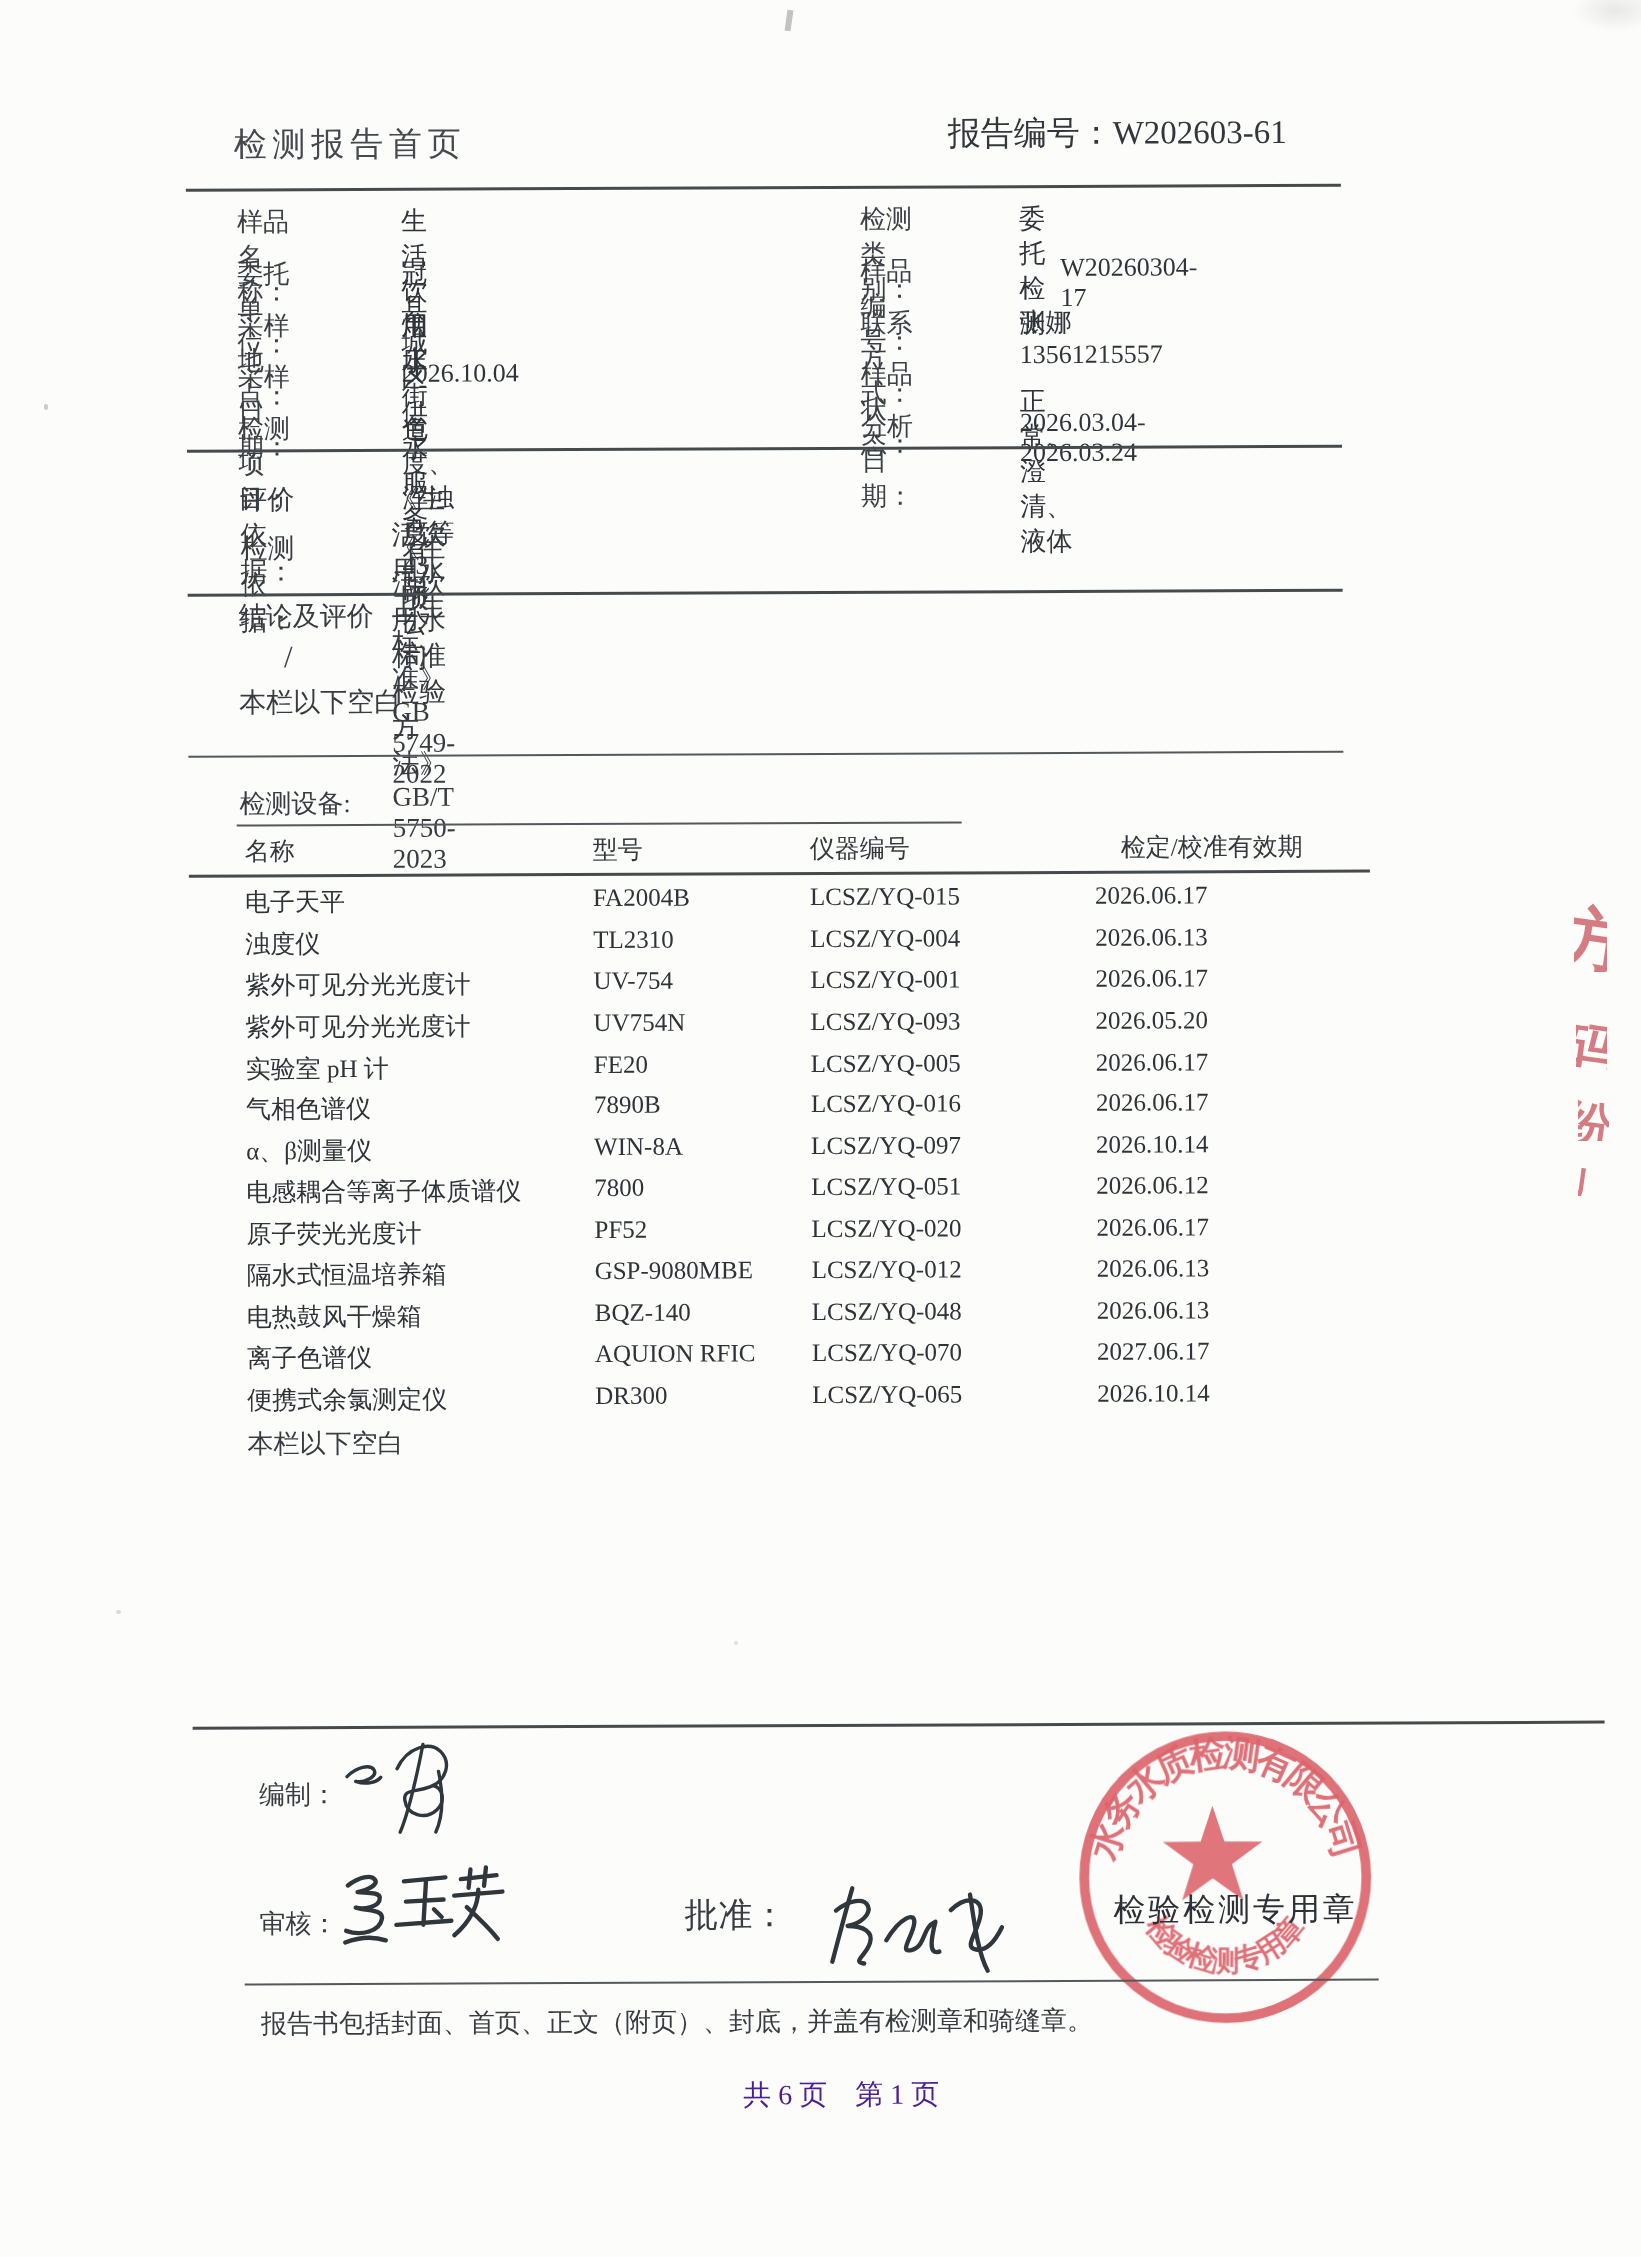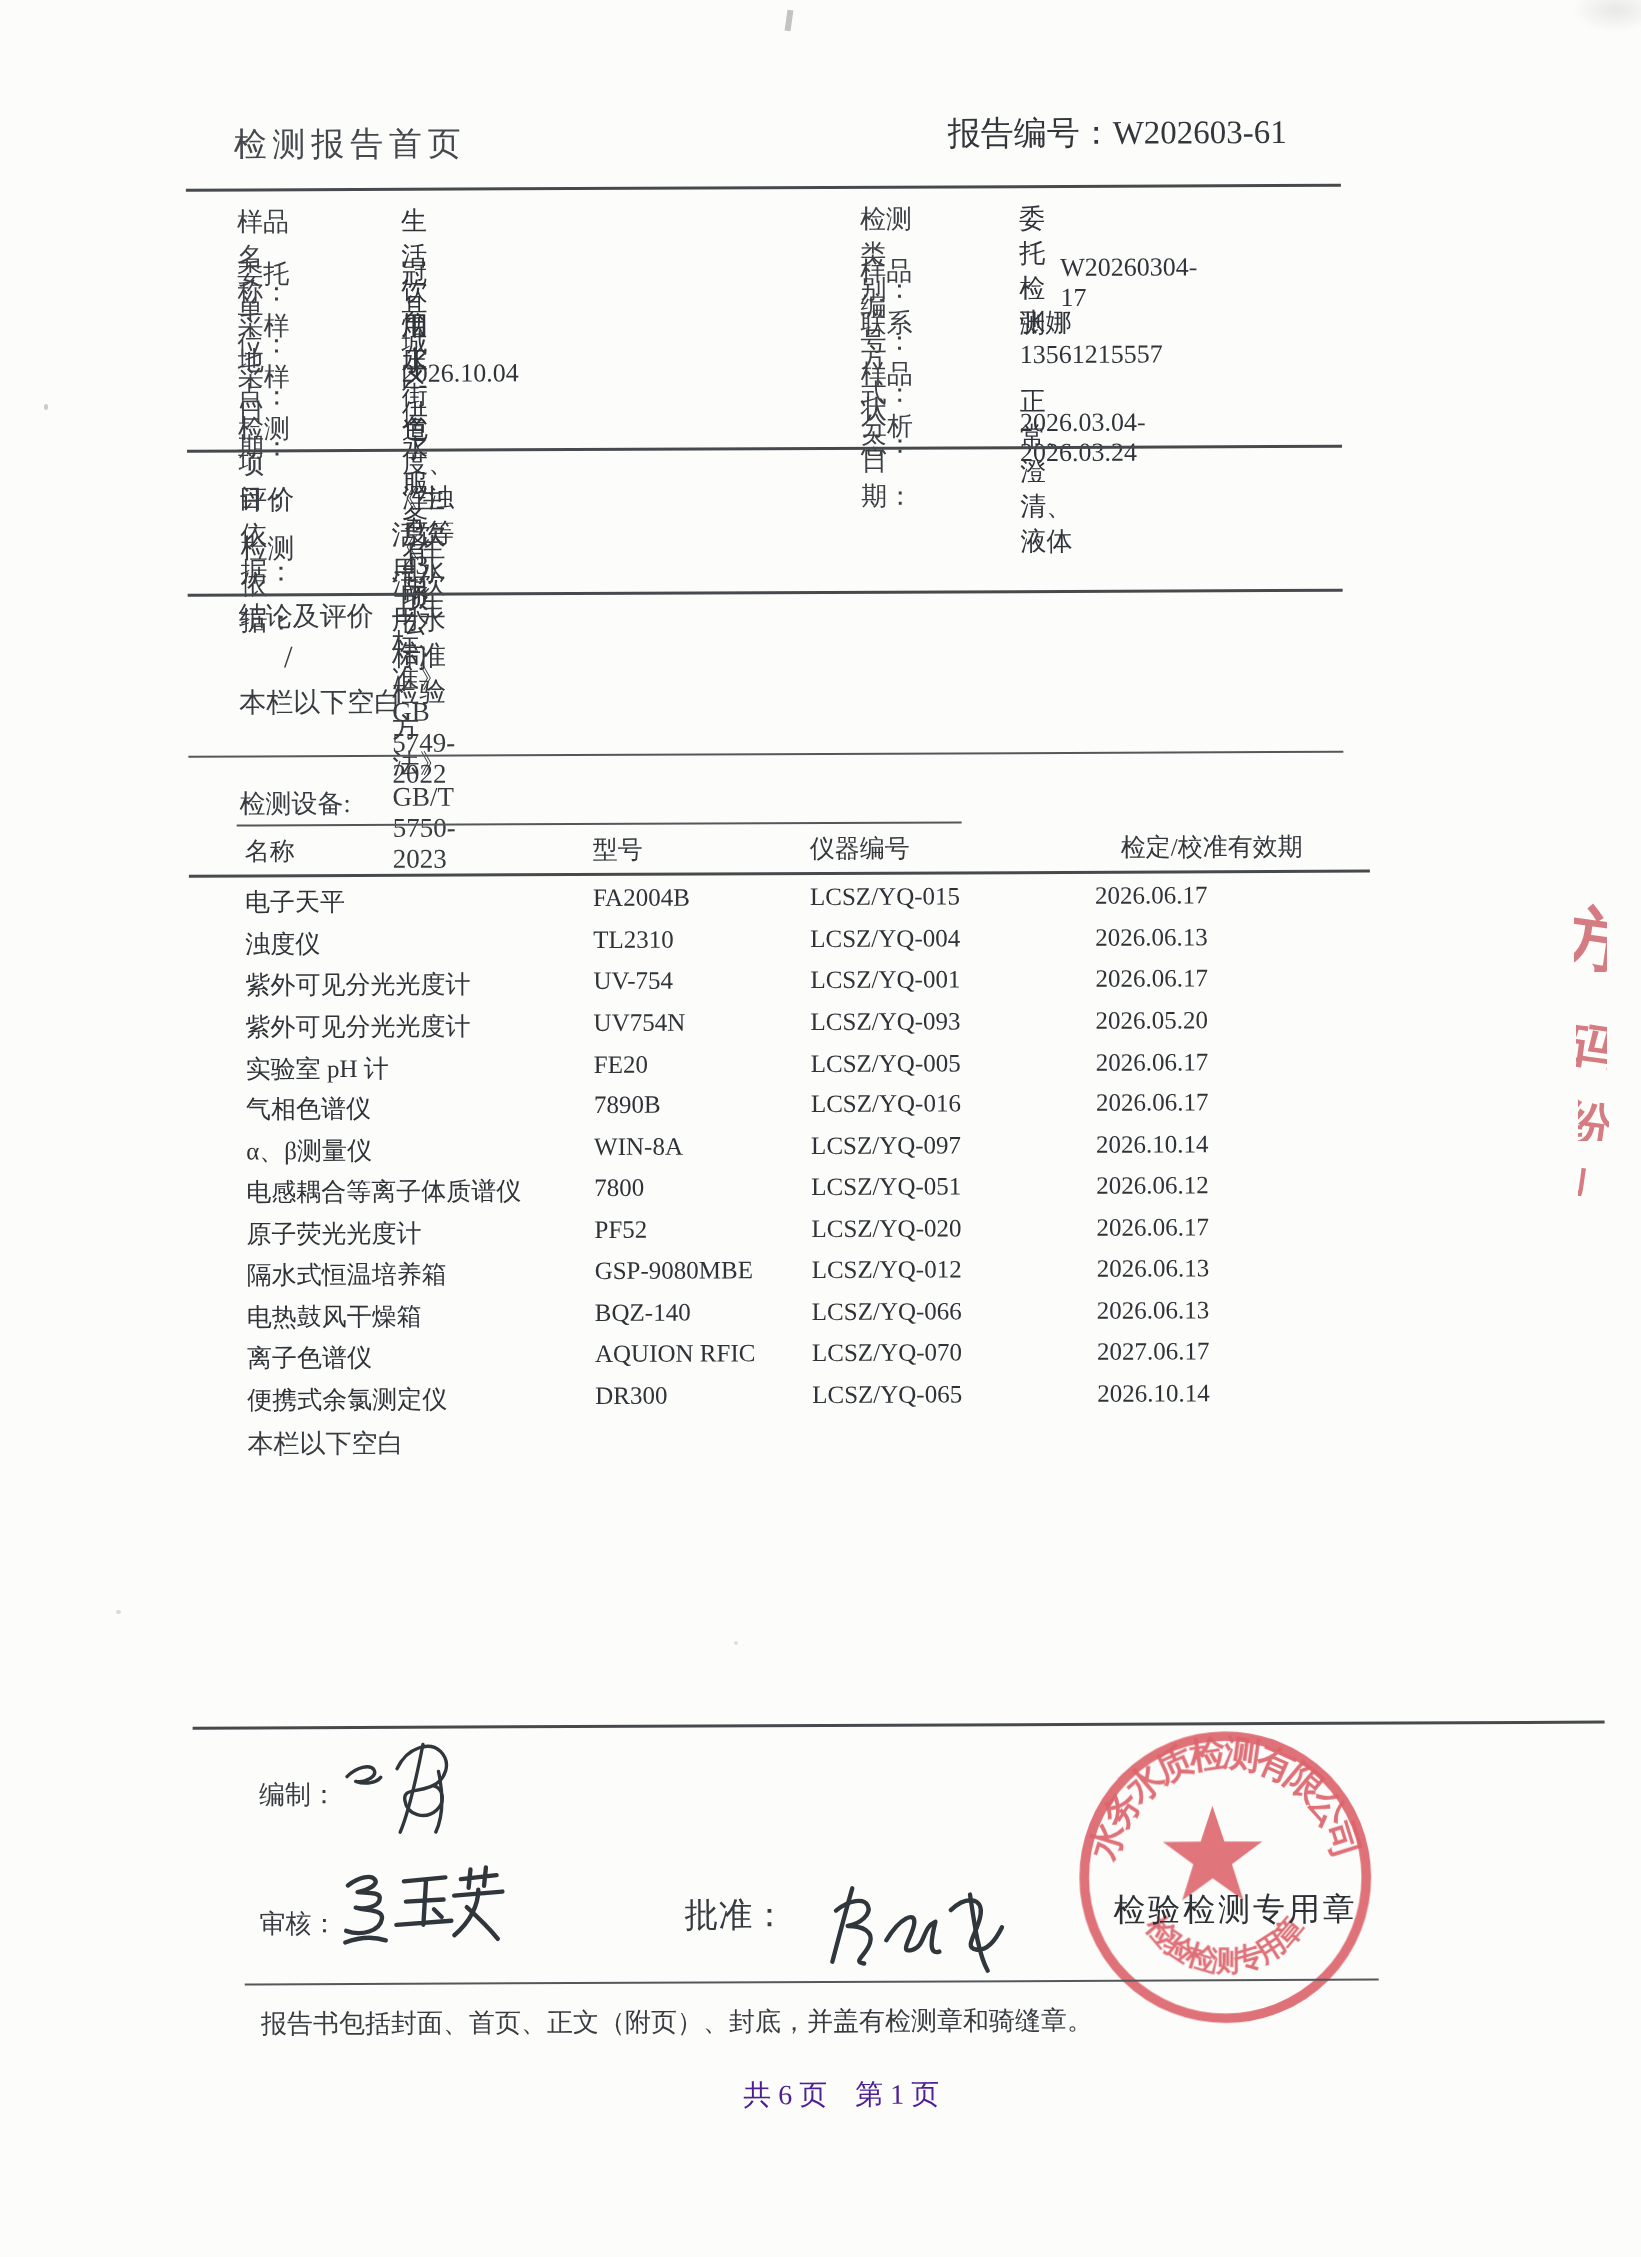--- a/index.html
+++ b/index.html
@@ -188,21 +188,21 @@
     </div>
     <div class="eqrow" style="top:1256px;">
       <span class="c0">隔水式恒温培养箱</span>
       <span class="c1">GSP-9080MBE</span>
       <span class="c2">LCSZ/YQ-012</span>
       <span class="c3">2026.06.13</span>
     </div>
     <div class="eqrow" style="top:1298px;">
       <span class="c0">电热鼓风干燥箱</span>
       <span class="c1">BQZ-140</span>
-      <span class="c2">LCSZ/YQ-066</span>
+      <span class="c2">LCSZ/YQ-048</span>
       <span class="c3">2026.06.13</span>
     </div>
     <div class="eqrow" style="top:1339px;">
       <span class="c0">离子色谱仪</span>
       <span class="c1">AQUION RFIC</span>
       <span class="c2">LCSZ/YQ-070</span>
       <span class="c3">2027.06.17</span>
     </div>
     <div class="eqrow" style="top:1381px;">
       <span class="c0">便携式余氯测定仪</span>

